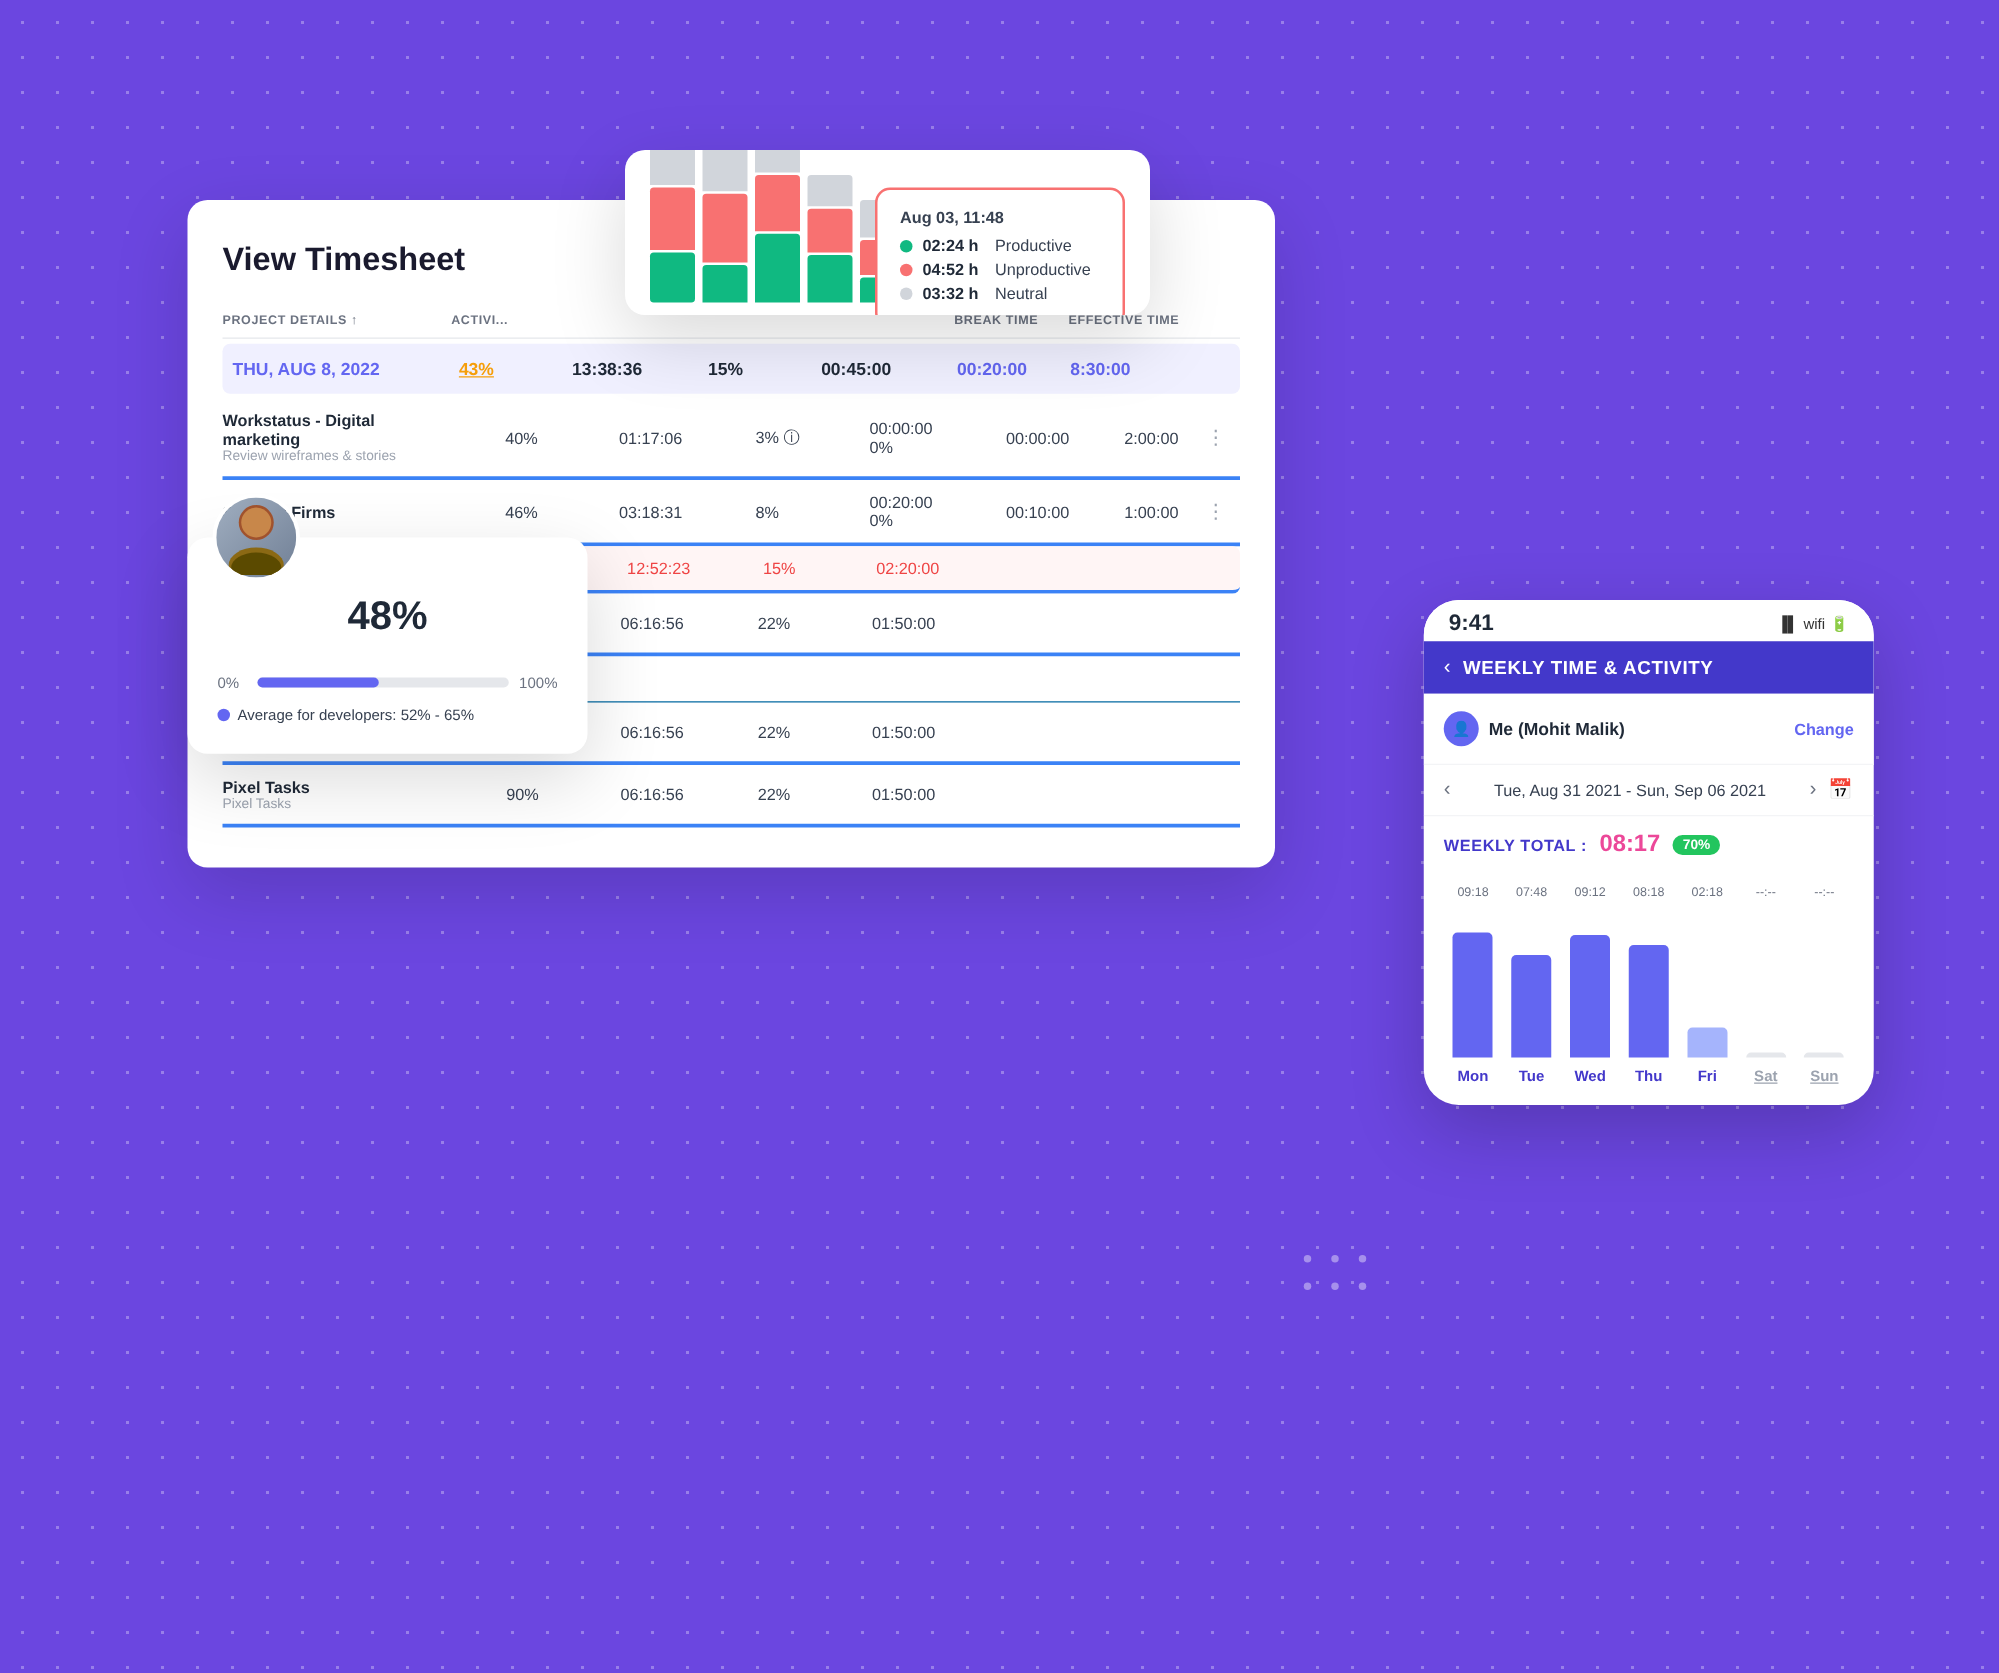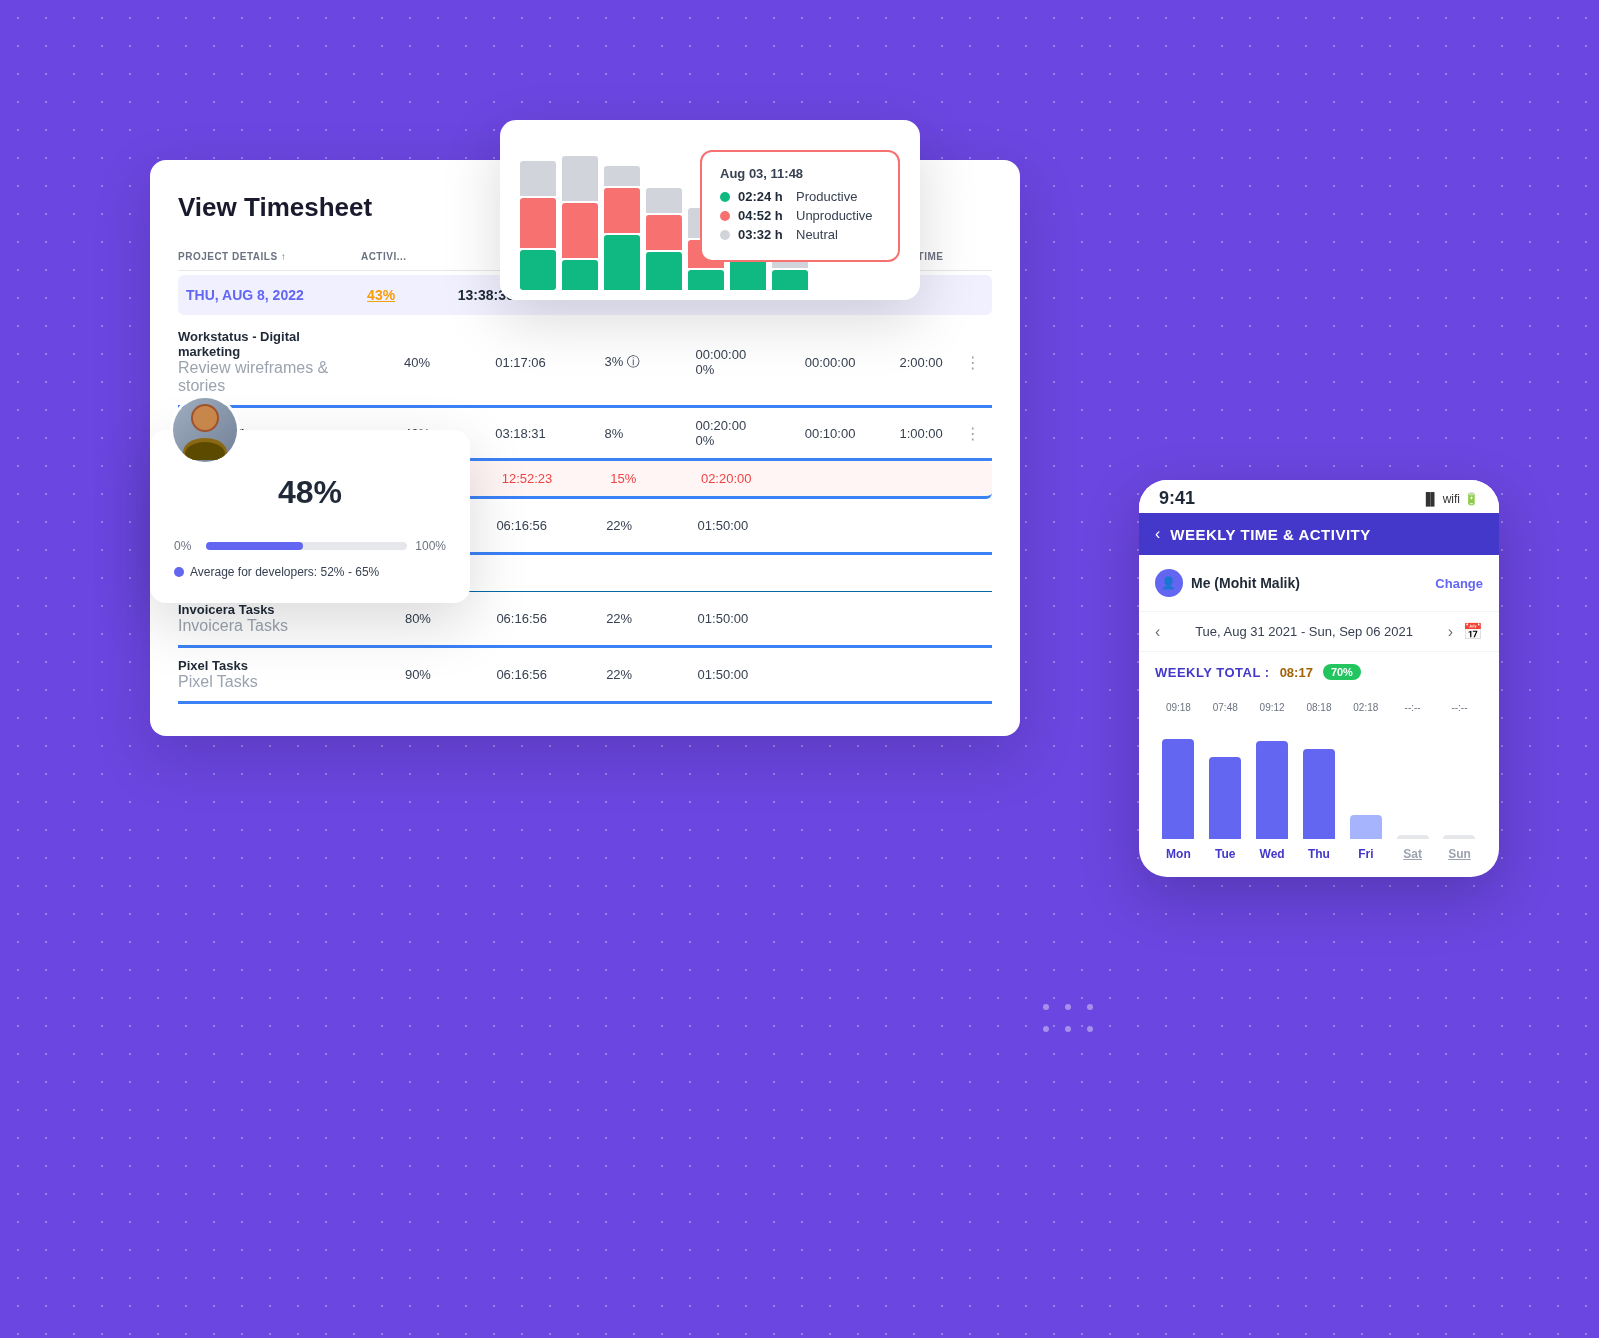--- a/index.html
+++ b/index.html
@@ -117,21 +117,21 @@
       padding-left: 8px;
     }
 
     .task-name {
       font-size: 13px;
       font-weight: 600;
       color: #1f2937;
     }
 
     .task-sub {
-      font-size: 16px;
+      font-size: 11px;
       color: #9ca3af;
     }
 
     .task-value {
       font-size: 13px;
       color: #374151;
       margin-left: 44px;
     }
 
     .task-value.red {
@@ -165,21 +165,21 @@
       box-shadow: 0 20px 60px rgba(0,0,0,0.15);
       z-index: 20;
       overflow: hidden;
     }
 
     .chart-area {
       padding: 20px 20px 10px;
       display: flex;
       align-items: flex-end;
       gap: 6px;
-      height: 180px;
+      height: 132px;
     }
 
     .chart-bar-group {
       display: flex;
       flex-direction: column;
       align-items: center;
       gap: 2px;
     }
 
     .bar-segment {
@@ -452,23 +452,23 @@
     }
 
     .weekly-total-label {
       font-size: 13px;
       font-weight: 700;
       color: #4338ca;
       letter-spacing: 0.5px;
     }
 
     .weekly-total-value {
-      font-size: 13px;
+      font-size: 19px;
       font-weight: 700;
-      color: #a16207;
+      color: #ec4899;
     }
 
     .weekly-badge {
       background: #22c55e;
       color: #fff;
       font-size: 11px;
       font-weight: 700;
       padding: 2px 8px;
       border-radius: 12px;
     }

